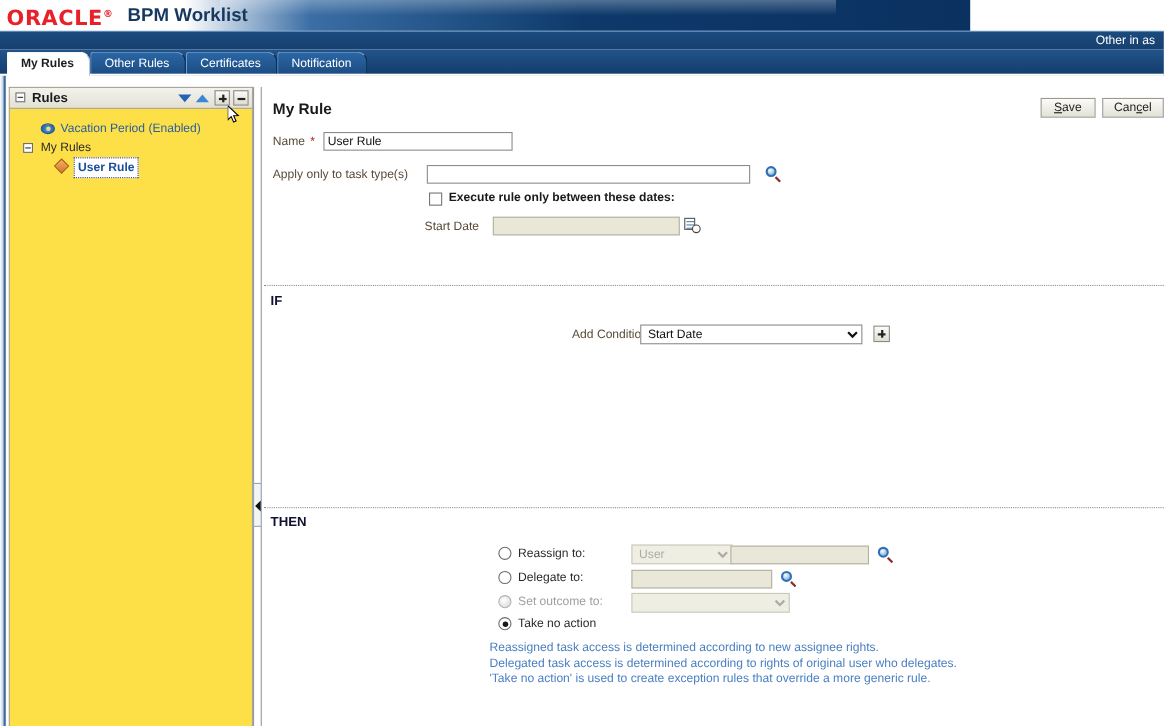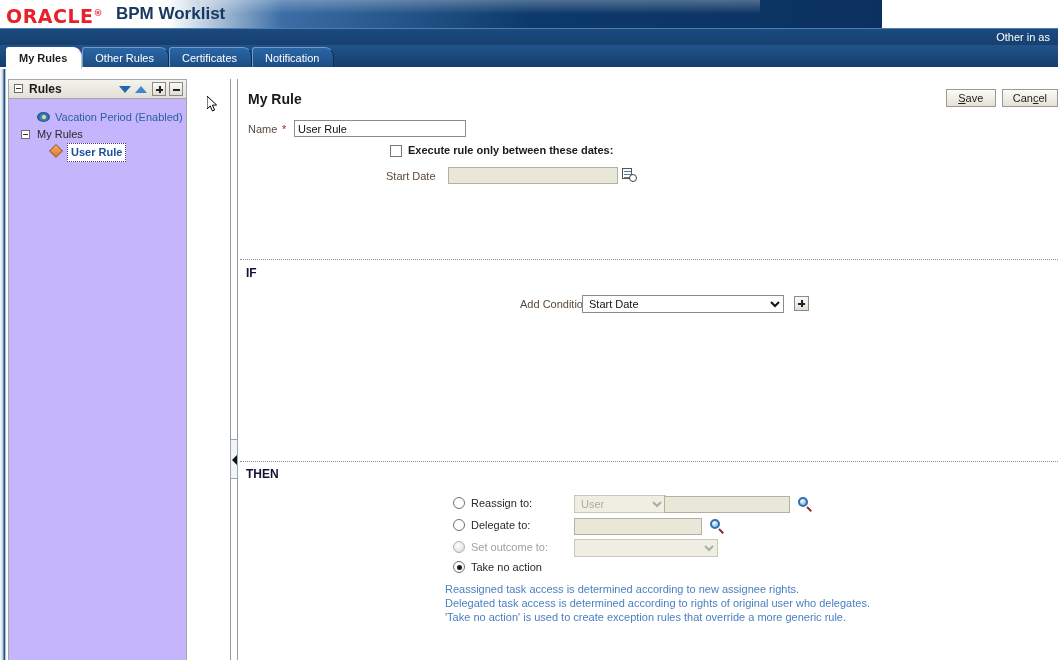--- a/index.html
+++ b/index.html
@@ -102,22 +102,22 @@
     position: absolute; top: 69px; left: 0; width: 1058px; height: 591px;
     background: #ffffff;
   }
   .leftrail {
     position: absolute; left: 0; top: 0; width: 6px; height: 591px;
     background: linear-gradient(to right, #ffffff, #c9d8e8 40%, #1f4f86 75%, #ffffff);
   }
 
   
   .sidebar {
-    position: absolute; left: 8px; top: 10px; width: 179px; height: 581px;
-    background: #c4b5fd;
+    position: absolute; left: 8px; top: 10px; width: 222px; height: 581px;
+    background: #fde047;
     border: 1px solid #a6a6a6;
     border-bottom: none;
   }
   .sidebar-header {
     position: relative; height: 19px;
     background: linear-gradient(to bottom, #f3f2ec, #e3e1d6);
     border-bottom: 1px solid #a6a6a6;
   }
   .sb-expander {
     position: absolute; left: 5px; top: 4px;
@@ -412,20 +412,28 @@
 
     <div class="form">
 
       <div class="row">
         <span class="lbl" style="left:8px; top:4px;">Name</span>
         <span class="req" style="position:absolute; left:42px; top:4px;">*</span>
         <input class="txtinput" style="left: 54px; top: 1px; width: 172px;" value="User Rule">
       </div>
 
 
+      <div class="row" style="height:30px;">
+        <span class="lbl" style="left:8px; top:12px;">Apply only to task type(s)</span>
+        <input class="txtinput" style="left: 148px; top: 9px; width: 294px;" value="">
+        <span class="magnifier" style="left:456px; top:10px;">
+            <span class="lens"></span>
+            <span class="hdl"></span>
+          </span>
+      </div>
 
       <div class="row" style="height:24px;">
         <span class="chk" style="left:150px; top:4px;"></span>
         <span class="chklbl strong" style="left:168px; top:3px;">Execute rule only between these dates:</span>
       </div>
 
       <div class="row">
         <span class="lbl" style="left:146px; top:5px;">Start Date</span>
         <input class="txtinput disabled" style="left: 208px; top: 2px; width: 170px;" disabled="" value="">
         <span class="calicon" style="left:382px; top:3px;">

